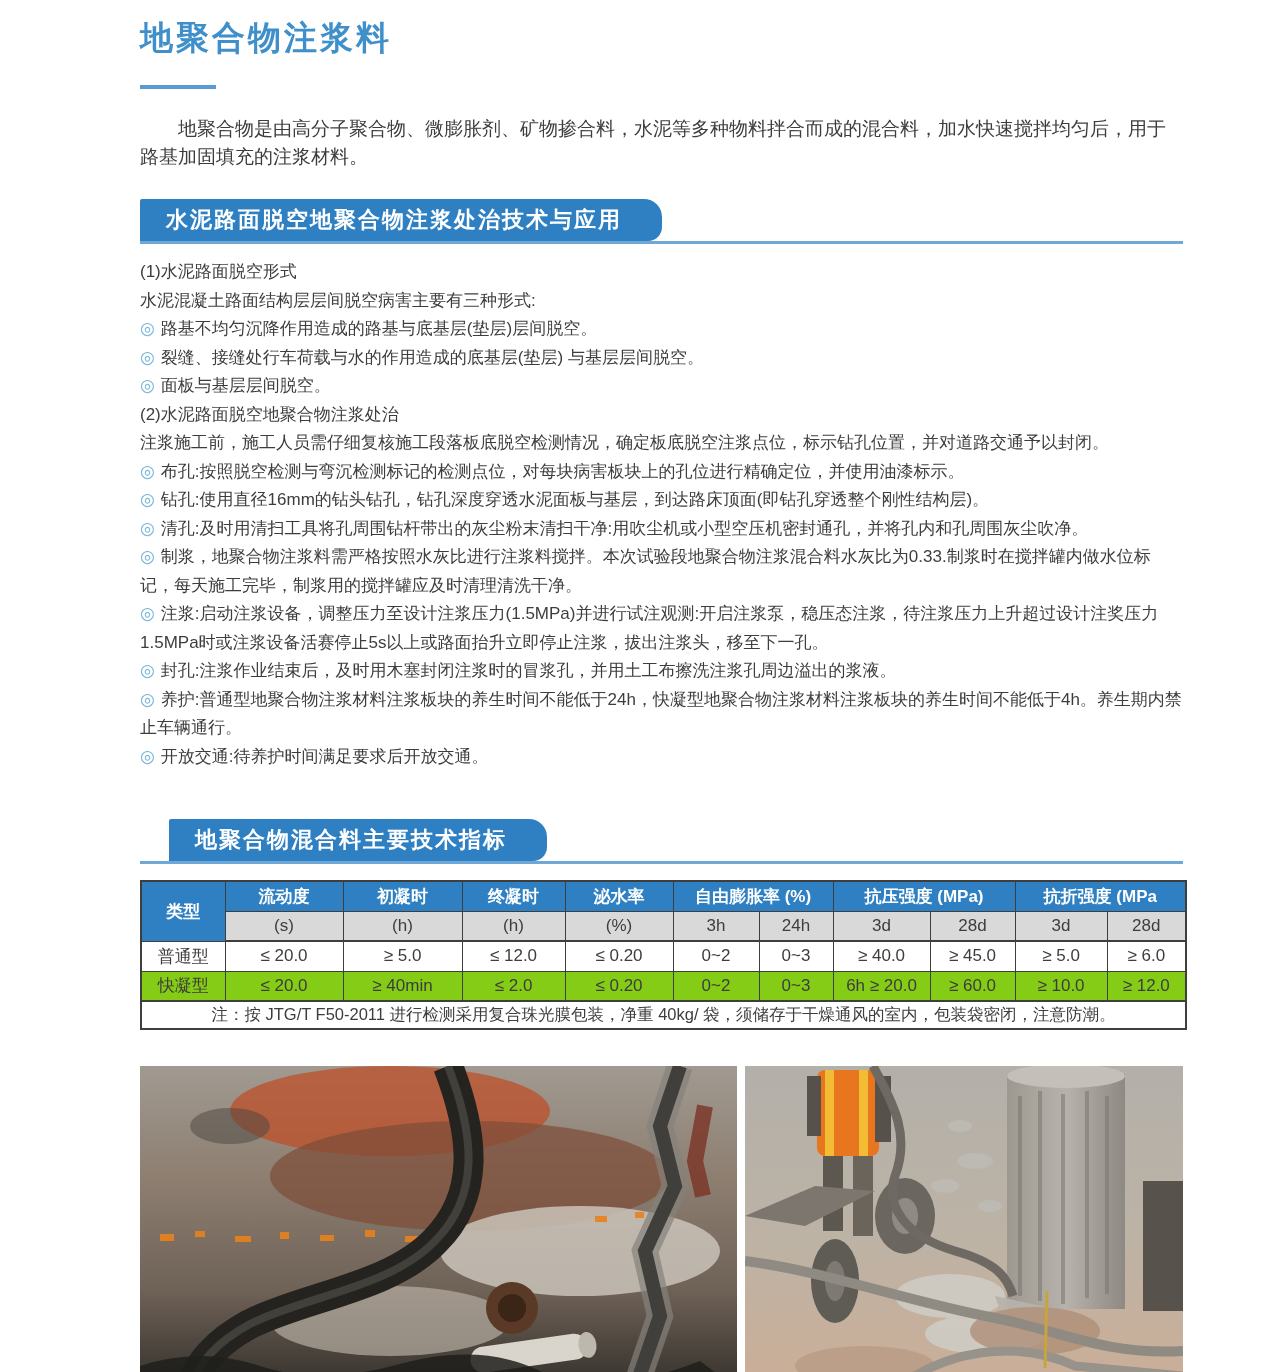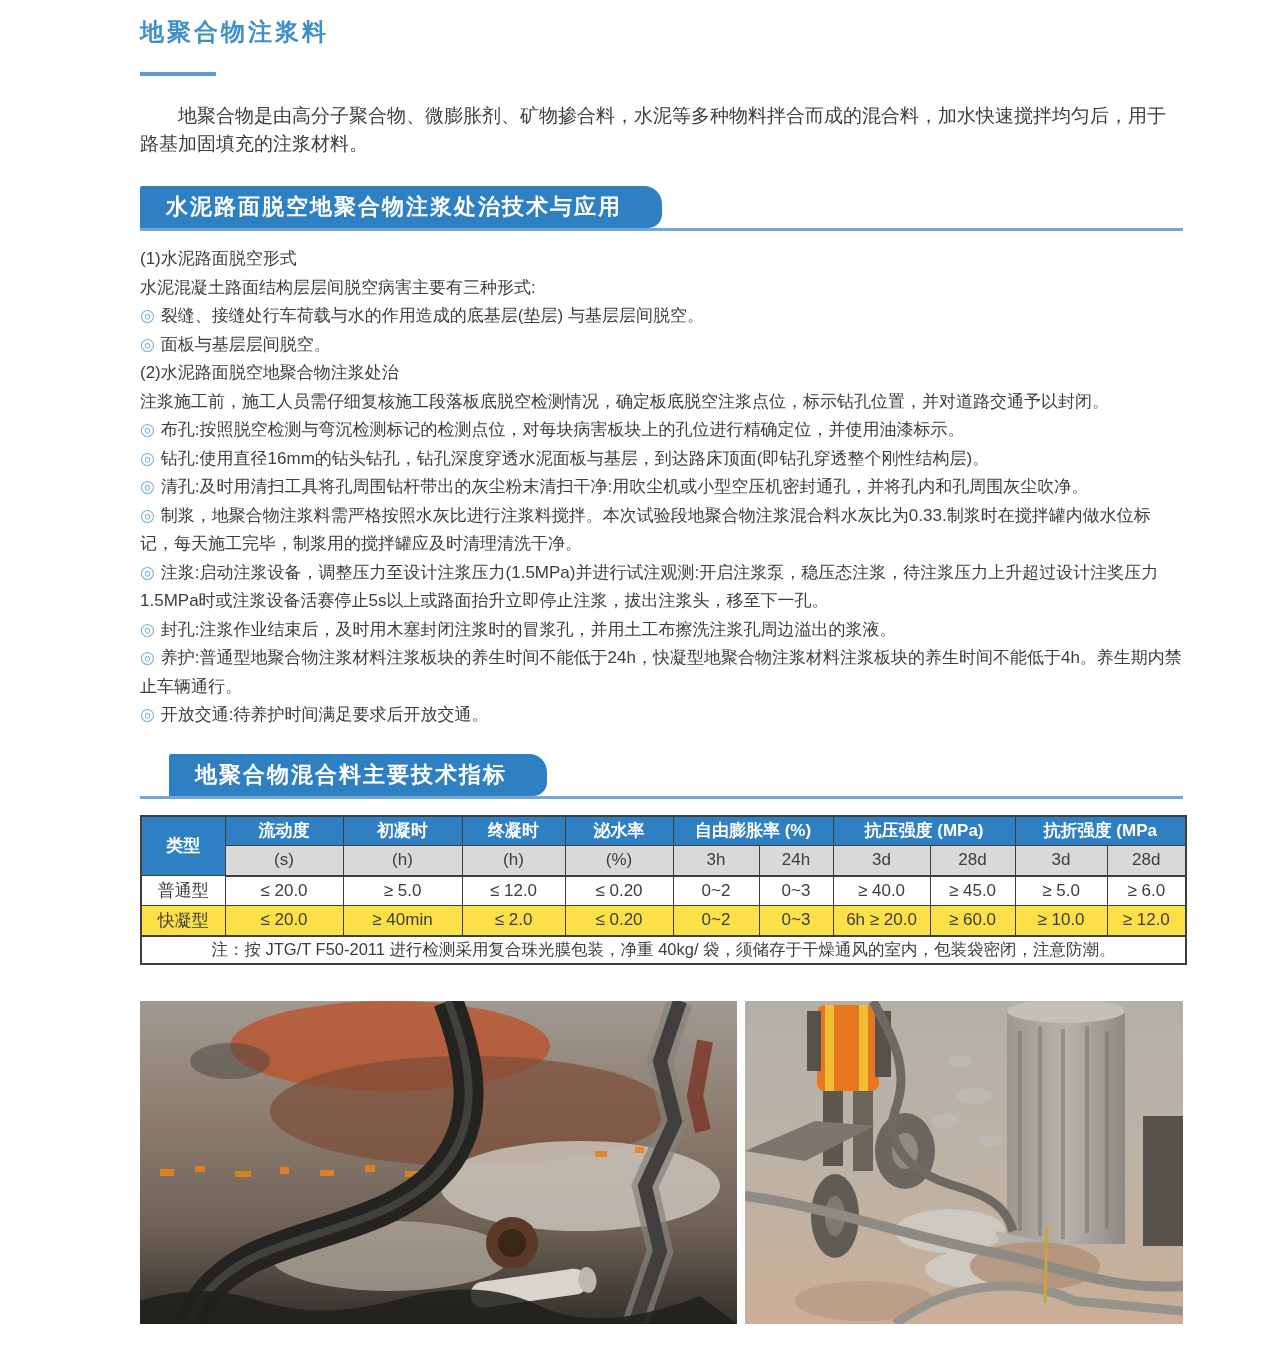--- a/index.html
+++ b/index.html
@@ -9,21 +9,21 @@
     font-family:"Liberation Sans","DejaVu Sans",sans-serif;
     color:#3d3d3d;
     position:relative;
     overflow:hidden;
   }
   .page { position:absolute; left:140px; top:0; width:1043px; }
 
   
   .doc-title {
     margin-top:16px;
-    font-size:24px; font-weight:bold; color:#3f8fca;
+    font-size:33px; font-weight:bold; color:#3f8fca;
     letter-spacing:3px;
   }
   .title-underline {
     width:76px; height:4px; background:#5b9bd1;
     margin-top:24px;
   }
 
   
   .intro {
     margin-top:26px;
@@ -74,21 +74,21 @@
   }
   th.blue.last  { border-right:2px solid #3e3e3e; }
   th.type-cell {
     background:#2e80c3; color:#ffffff; font-weight:bold;
     border:2px solid #ffffff; border-top:2px solid #3e3e3e; border-left:2px solid #3e3e3e;
     border-bottom:2px solid #3e3e3e;
     font-family:Liberation Mono, monospace;
   }
   tr.units td { background:#d9d9d9; font-weight:normal; border-bottom:2px solid #3e3e3e; }
   tr.row-normal td { background:#ffffff; }
-  tr.row-gray td { background:#fde047; }
+  tr.row-gray td { background:#84cc16; }
   td.row-label { font-weight:normal; }
   tr.note-row td {
     background:#ffffff; text-align:center; font-size:16.5px; height:18px;
     border-top:2px solid #3e3e3e;
   }
 
   
   .photo-row { margin-top:36px; display:flex; gap:8px; }
   .photo { height:323px; overflow:hidden; }
   .photo-left  { width:597px; }
@@ -103,35 +103,36 @@
   <div class="doc-title">地聚合物注浆料</div>
   <div class="title-underline"></div>
 
   <div class="intro">地聚合物是由高分子聚合物、微膨胀剂、矿物掺合料，水泥等多种物料拌合而成的混合料，加水快速搅拌均匀后，用于路基加固填充的注浆材料。</div>
 
   <div class="section-banner"><span class="banner-tab">水泥路面脱空地聚合物注浆处治技术与应用</span></div>
 
   <div class="body-block">
     <div class="para"><span>(1)水泥路面脱空形式</span></div>
     <div class="para"><span>水泥混凝土路面结构层层间脱空病害主要有三种形式:</span></div>
+    <div class="para"><span class="bullet-icon">◎</span><span>路基不均匀沉降作用造成的路基与底基层(垫层)层间脱空。</span></div>
     <div class="para"><span class="bullet-icon">◎</span><span>裂缝、接缝处行车荷载与水的作用造成的底基层(垫层) 与基层层间脱空。</span></div>
     <div class="para"><span class="bullet-icon">◎</span><span>面板与基层层间脱空。</span></div>
     <div class="para"><span>(2)水泥路面脱空地聚合物注浆处治</span></div>
     <div class="para"><span>注浆施工前，施工人员需仔细复核施工段落板底脱空检测情况，确定板底脱空注浆点位，标示钻孔位置，并对道路交通予以封闭。</span></div>
     <div class="para"><span class="bullet-icon">◎</span><span>布孔:按照脱空检测与弯沉检测标记的检测点位，对每块病害板块上的孔位进行精确定位，并使用油漆标示。</span></div>
     <div class="para"><span class="bullet-icon">◎</span><span>钻孔:使用直径16mm的钻头钻孔，钻孔深度穿透水泥面板与基层，到达路床顶面(即钻孔穿透整个刚性结构层)。</span></div>
     <div class="para"><span class="bullet-icon">◎</span><span>清孔:及时用清扫工具将孔周围钻杆带出的灰尘粉末清扫干净:用吹尘机或小型空压机密封通孔，并将孔内和孔周围灰尘吹净。</span></div>
     <div class="para"><span class="bullet-icon">◎</span><span>制浆，地聚合物注浆料需严格按照水灰比进行注浆料搅拌。本次试验段地聚合物注浆混合料水灰比为0.33.制浆时在搅拌罐内做水位标记，每天施工完毕，制浆用的搅拌罐应及时清理清洗干净。</span></div>
     <div class="para"><span class="bullet-icon">◎</span><span>注浆:启动注浆设备，调整压力至设计注浆压力(1.5MPa)并进行试注观测:开启注浆泵，稳压态注浆，待注浆压力上升超过设计注奖压力1.5MPa时或注浆设备活赛停止5s以上或路面抬升立即停止注浆，拔出注浆头，移至下一孔。</span></div>
     <div class="para"><span class="bullet-icon">◎</span><span>封孔:注浆作业结束后，及时用木塞封闭注浆时的冒浆孔，并用土工布擦洗注浆孔周边溢出的浆液。</span></div>
     <div class="para"><span class="bullet-icon">◎</span><span>养护:普通型地聚合物注浆材料注浆板块的养生时间不能低于24h，快凝型地聚合物注浆材料注浆板块的养生时间不能低于4h。养生期内禁止车辆通行。</span></div>
     <div class="para"><span class="bullet-icon">◎</span><span>开放交通:待养护时间满足要求后开放交通。</span></div>
   </div>
 
-  <div class="section-banner" style="margin-top:24px;padding-left:29px;"><span class="banner-tab">地聚合物混合料主要技术指标</span></div>
+  <div class="section-banner" style="margin-top:48px;padding-left:29px;"><span class="banner-tab">地聚合物混合料主要技术指标</span></div>
 
   <div class="spec-table-wrap">
     <table class="spec">
       <colgroup>
         <col style="width:84px">
           <col style="width:118px">
           <col style="width:119px">
           <col style="width:103px">
         <col style="width:108px">
           <col style="width:86px">

